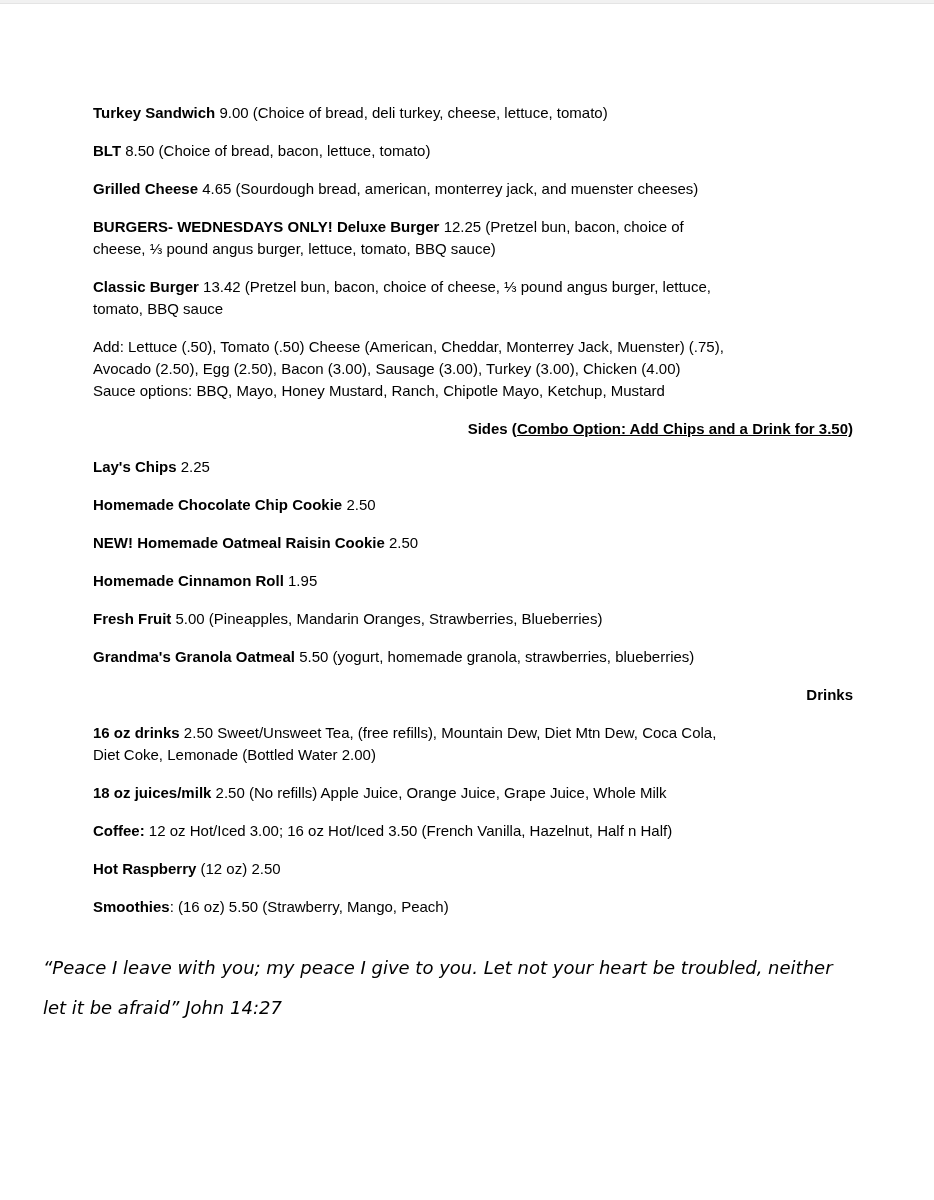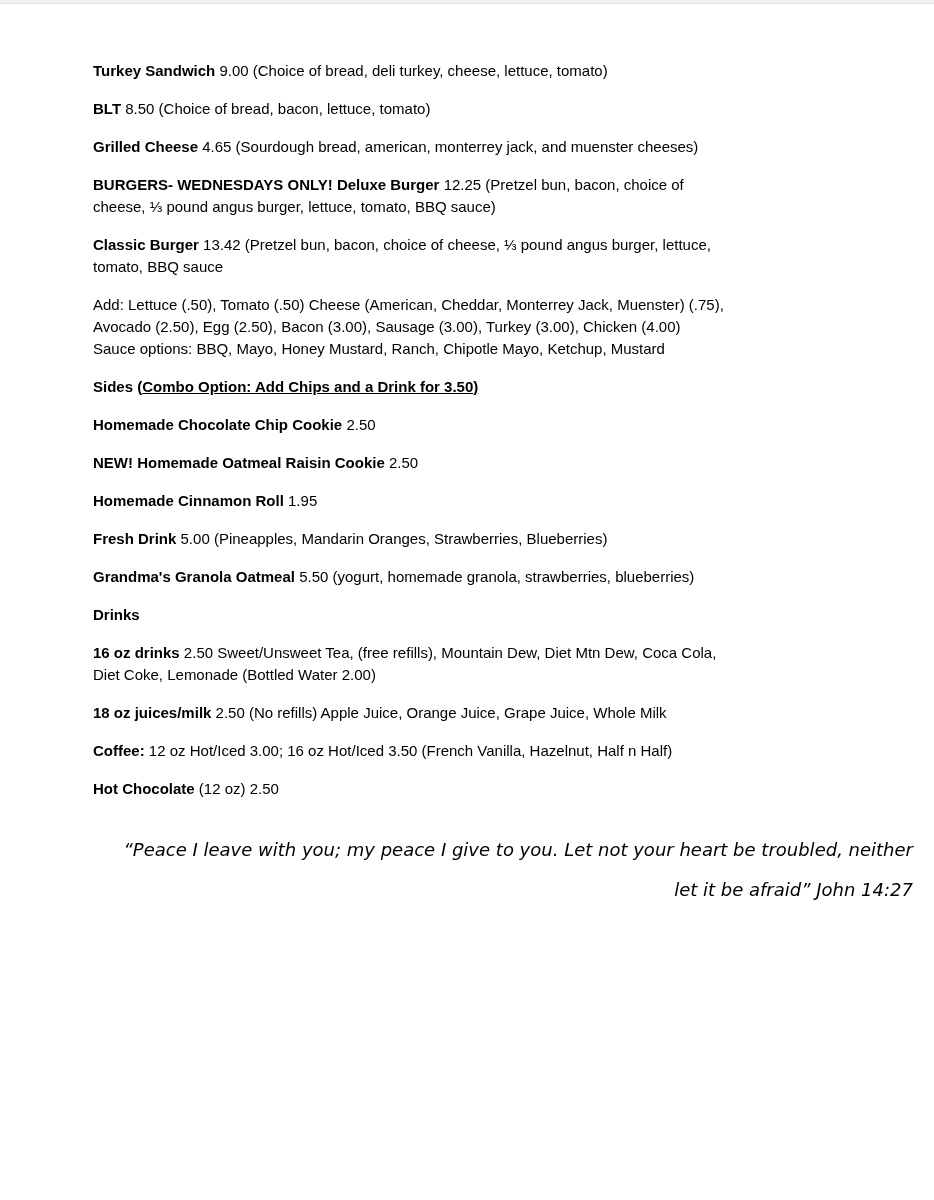--- a/index.html
+++ b/index.html
@@ -17,38 +17,38 @@
     font-family: "Liberation Sans", "DejaVu Sans", sans-serif;
     color: #000000;
   }
   .top-edge {
     width: 100%;
     height: 4px;
     background: #f1f1f1;
     border-bottom: 1px solid #e4e4e4;
   }
   .content {
-    padding: 56px 81px 0 93px;
+    padding: 98px 81px 0 93px;
     width: 100%;
   }
   .item, .heading {
     font-size: 15px;
     line-height: 22px;
     margin: 0 0 16px 0;
     white-space: pre-line;
   }
   .b { font-weight: bold; }
   .u { text-decoration: underline; }
   .heading {
-    text-align: left;
+    text-align: right;
     font-weight: bold;
   }
   .quote {
     margin: 30px -60px 0 -50px;
-    text-align: right;
+    text-align: left;
     font-family: cursive, "DejaVu Sans", sans-serif;
     font-style: italic;
     font-weight: 500;
     font-size: 18px;
     line-height: 40px;
     white-space: pre-line;
   }
 </style>
 </head>
 <body>
@@ -67,41 +67,43 @@
 cheese, ⅓ pound angus burger, lettuce, tomato, BBQ sauce)</span></p>
 
     <p class="item"><span class="b">Classic Burger</span><span> 13.42 (Pretzel bun, bacon, choice of cheese, ⅓ pound angus burger, lettuce,
 tomato, BBQ sauce</span></p>
 
     <p class="item"><span>Add: Lettuce (.50), Tomato (.50) Cheese (American, Cheddar, Monterrey Jack, Muenster) (.75),
 Avocado (2.50), Egg (2.50), Bacon (3.00), Sausage (3.00), Turkey (3.00), Chicken (4.00)</span><br><span>Sauce options: BBQ, Mayo, Honey Mustard, Ranch, Chipotle Mayo, Ketchup, Mustard</span></p>
 
     <p class="heading"><span>Sides (</span><span class="u">Combo Option: Add Chips and a Drink for 3.50)</span></p>
 
+    <p class="item"><span class="b">Lay's Chips</span><span> 2.25</span></p>
 
     <p class="item"><span class="b">Homemade Chocolate Chip Cookie</span><span> 2.50</span></p>
 
     <p class="item"><span class="b">NEW! Homemade Oatmeal Raisin Cookie</span><span> 2.50</span></p>
 
 
     <p class="item"><span class="b">Homemade Cinnamon Roll</span><span> 1.95</span></p>
 
-    <p class="item"><span class="b">Fresh Drink</span><span> 5.00 (Pineapples, Mandarin Oranges, Strawberries, Blueberries)</span></p>
+    <p class="item"><span class="b">Fresh Fruit</span><span> 5.00 (Pineapples, Mandarin Oranges, Strawberries, Blueberries)</span></p>
 
     <p class="item"><span class="b">Grandma's Granola Oatmeal</span><span> 5.50 (yogurt, homemade granola, strawberries, blueberries)</span></p>
 
     <p class="heading">Drinks</p>
 
     <p class="item"><span class="b">16 oz drinks</span><span> 2.50 Sweet/Unsweet Tea, (free refills), Mountain Dew, Diet Mtn Dew, Coca Cola,
 Diet Coke, Lemonade (Bottled Water 2.00)</span></p>
 
     <p class="item"><span class="b">18 oz juices/milk</span><span> 2.50 (No refills) Apple Juice, Orange Juice, Grape Juice, Whole Milk</span></p>
 
     <p class="item"><span class="b">Coffee:</span><span> 12 oz Hot/Iced 3.00; 16 oz Hot/Iced 3.50 (French Vanilla, Hazelnut, Half n Half)</span></p>
 
-    <p class="item"><span class="b">Hot Chocolate</span><span> (12 oz) 2.50</span></p>
+    <p class="item"><span class="b">Hot Raspberry</span><span> (12 oz) 2.50</span></p>
 
+    <p class="item"><span class="b">Smoothies</span><span>: (16 oz) 5.50 (Strawberry, Mango, Peach)</span></p>
 
     <p class="quote">“Peace I leave with you; my peace I give to you. Let not your heart be troubled, neither
 let it be afraid” John 14:27</p>
 
   </div>
 </div>
 
 </body></html>

